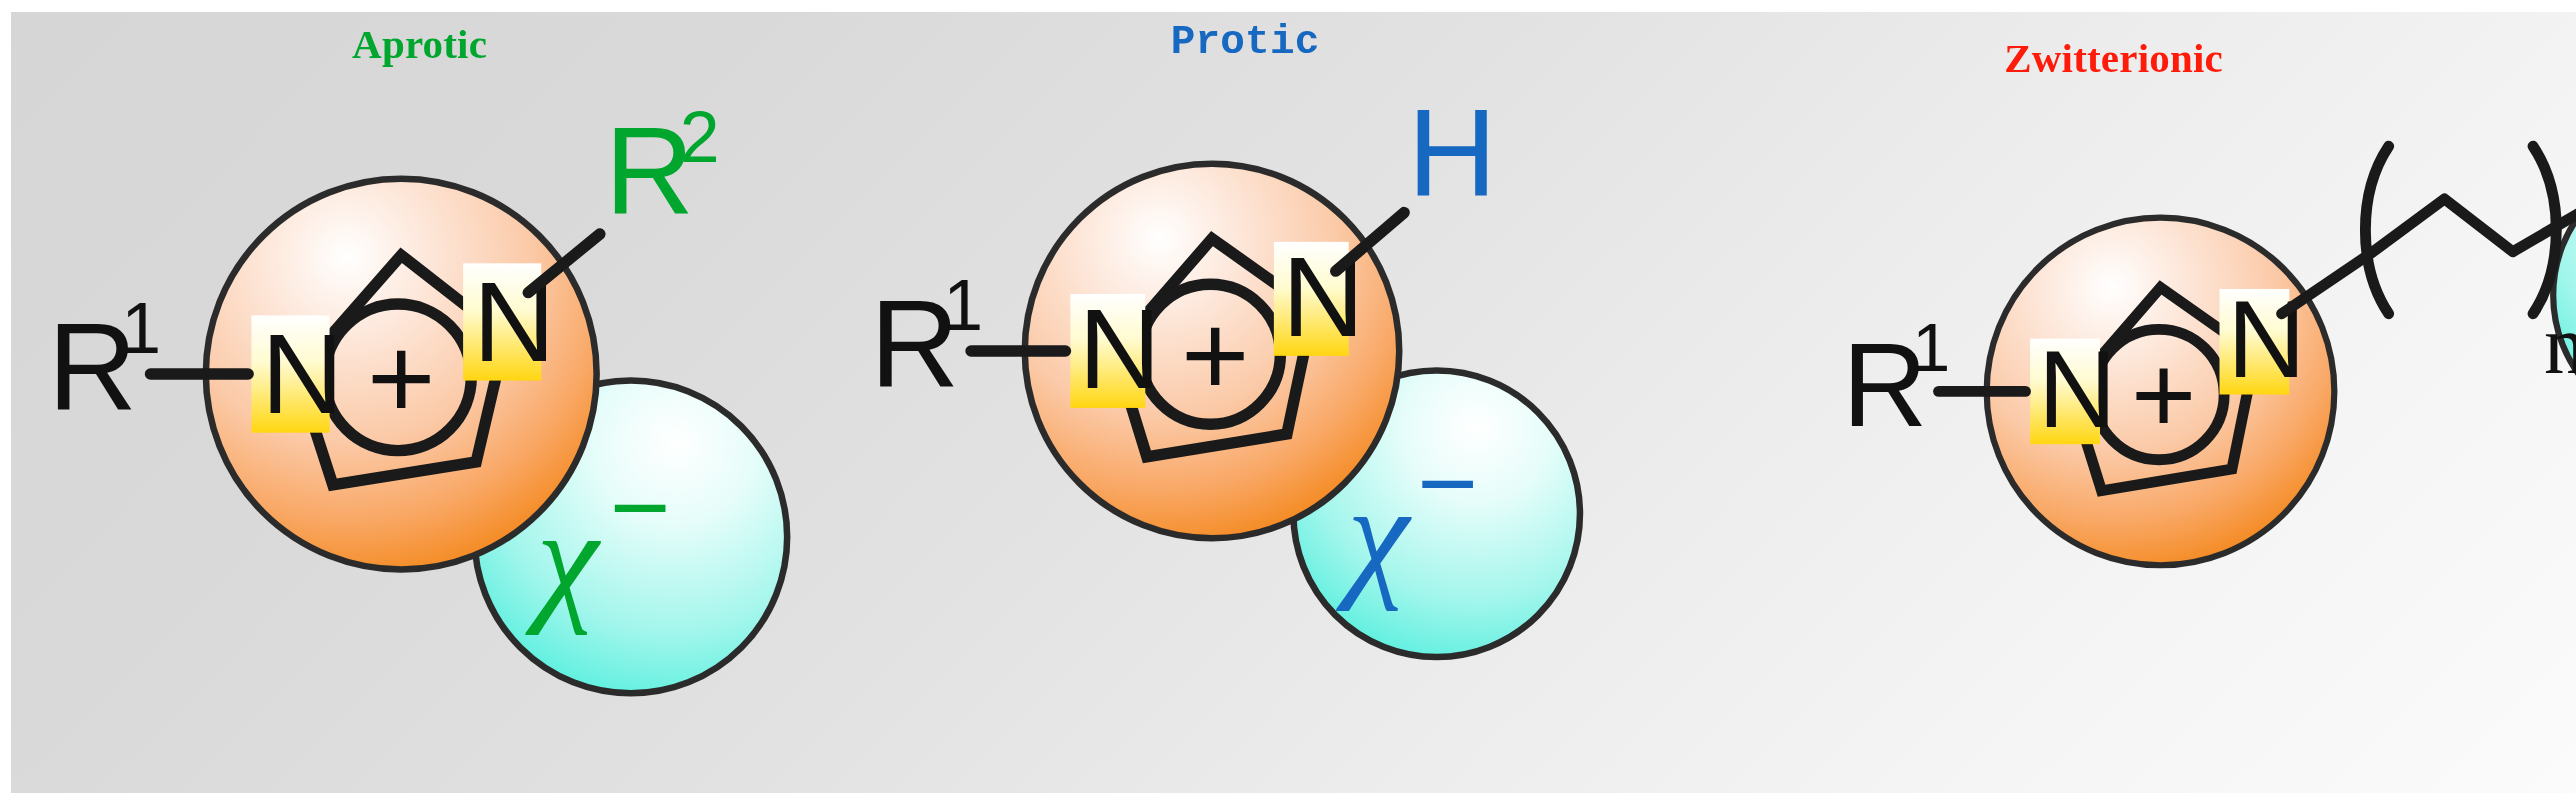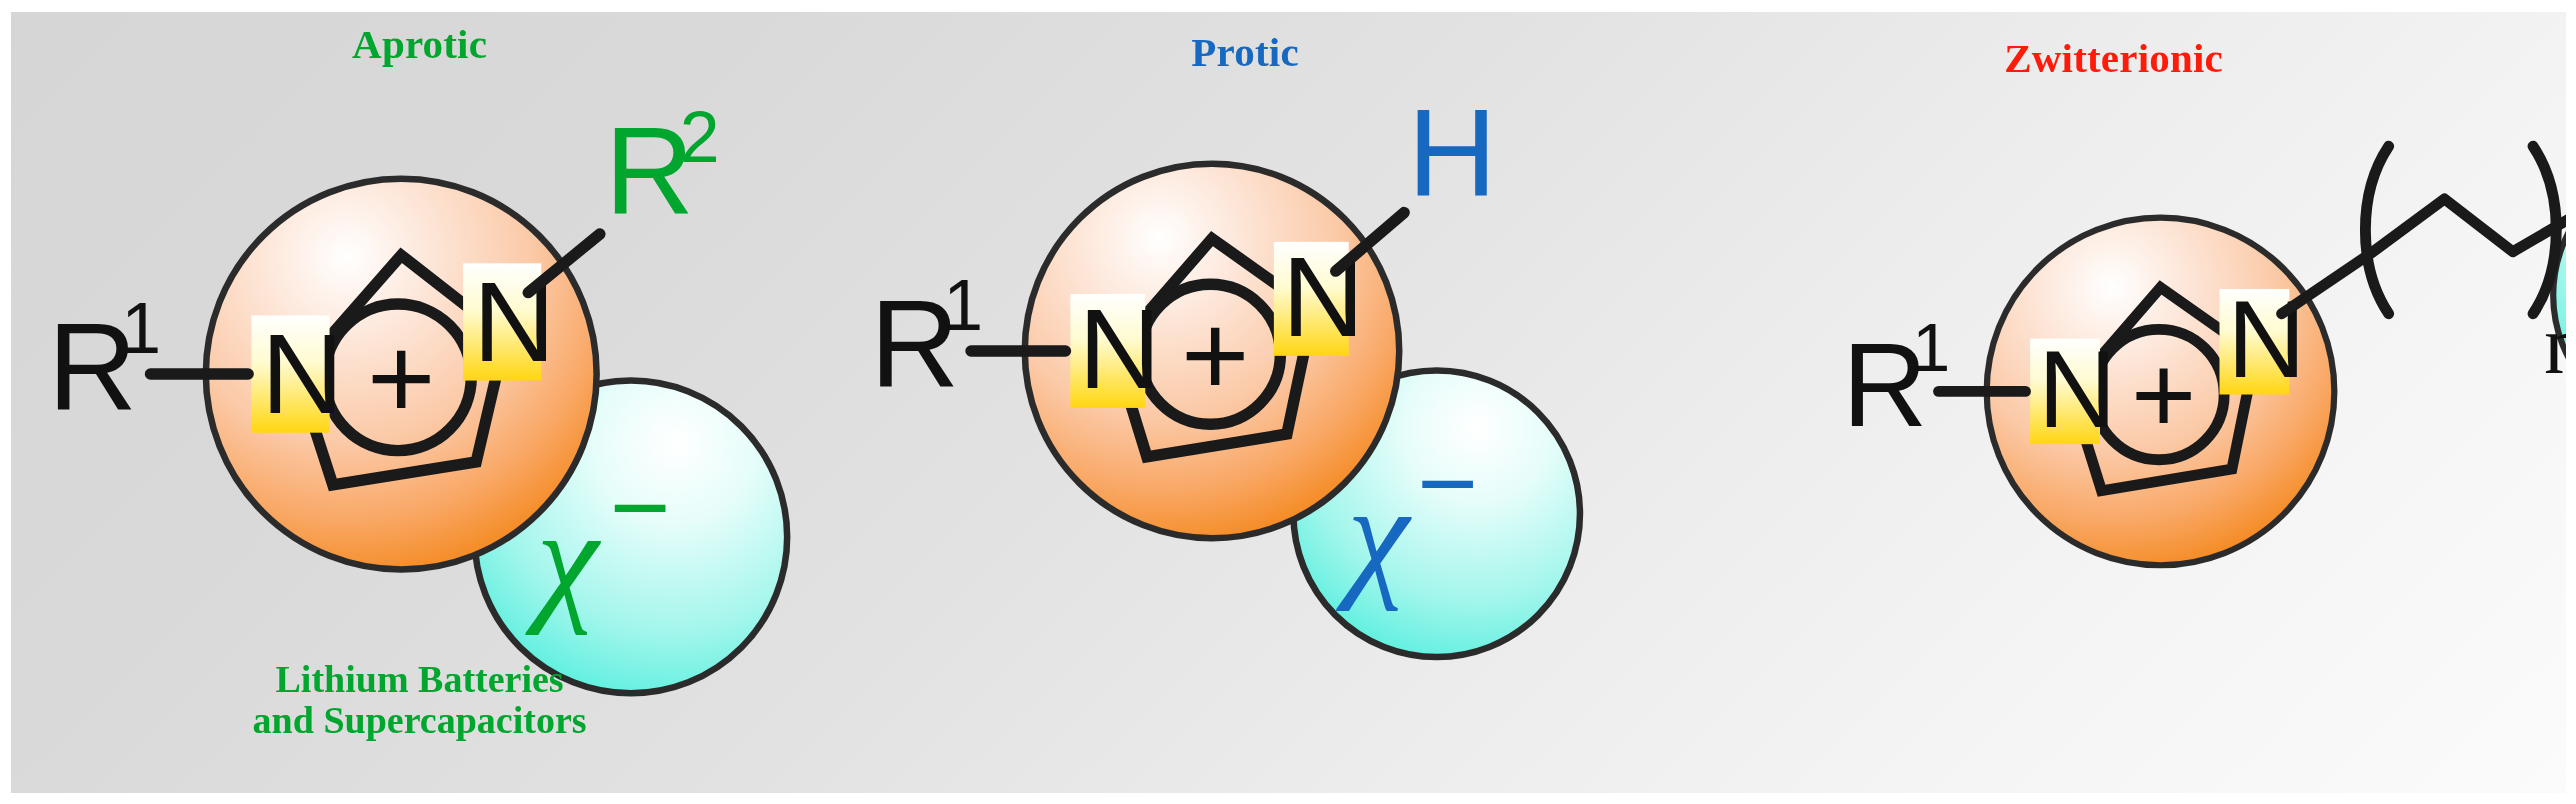--- a/index.html
+++ b/index.html
@@ -9,20 +9,21 @@
     font-family:"Liberation Serif", serif;
     overflow:hidden;
   }
   #stage{
     position:absolute;
     left:10.6px; top:12px;
     width:2555px; height:781px;
     background:
       linear-gradient(135deg,#d6d6d6 0%, #d9d9d9 22%, #e2e2e2 45%, #ededed 65%, #f5f5f5 82%, #fbfbfb 100%);
     overflow:hidden;
+    padding-left:11px;
   }
   .panel{position:absolute;top:0;height:100%;}
   .panel-title{
     position:absolute;
     width:100%;
     text-align:center;
     font-family:"Liberation Serif", serif;
     font-weight:bold;
     font-size:41px;
     letter-spacing:0.2px;
@@ -110,25 +111,24 @@
         <text class="lbl-sup" x="40" y="165">1</text>
 
         <text class="lbl-sub-col" x="337" y="80" fill="#00a62e">R</text>
         <text class="lbl-sub-col-sup" x="383" y="48" fill="#00a62e">2</text>
 
         <text class="lbl-x" x="295" y="320" fill="#00a62e">χ</text>
         <text class="lbl-xm" x="340" y="282" fill="#00a62e">−</text>
       </svg>
     </div>
 
-    <div class="panel-caption" style="top:647px;color:#00a62e;"><div>Lithium Batteries</div><div>and Supercapacitors</div></div>
   </div>
 
   <div class="panel" style="left:818px;width:833px;">
-    <div class="panel-title" style="top:16px;color:#1668c0;">Protic</div>
+    <div class="panel-title" style="top:7px;color:#1668c0;font-family:Liberation Mono, monospace;">Protic</div>
 
     <div class="mol" style="left:0;top:0;">
       <svg width="833" height="697" viewBox="0 0 1100 920" style="transform-origin: 0px 0px; transform: translate(-659px, 83px) scale(2.15);">
         <defs>
           <radialGradient id="catB" cx="36%" cy="20%" r="84%">
             <stop offset="0%" stop-color="#ffffff"></stop>
             <stop offset="26%" stop-color="#fde6d8"></stop>
             <stop offset="56%" stop-color="#fbcaa8"></stop>
             <stop offset="80%" stop-color="#f9a866"></stop>
             <stop offset="100%" stop-color="#f4891f"></stop>

